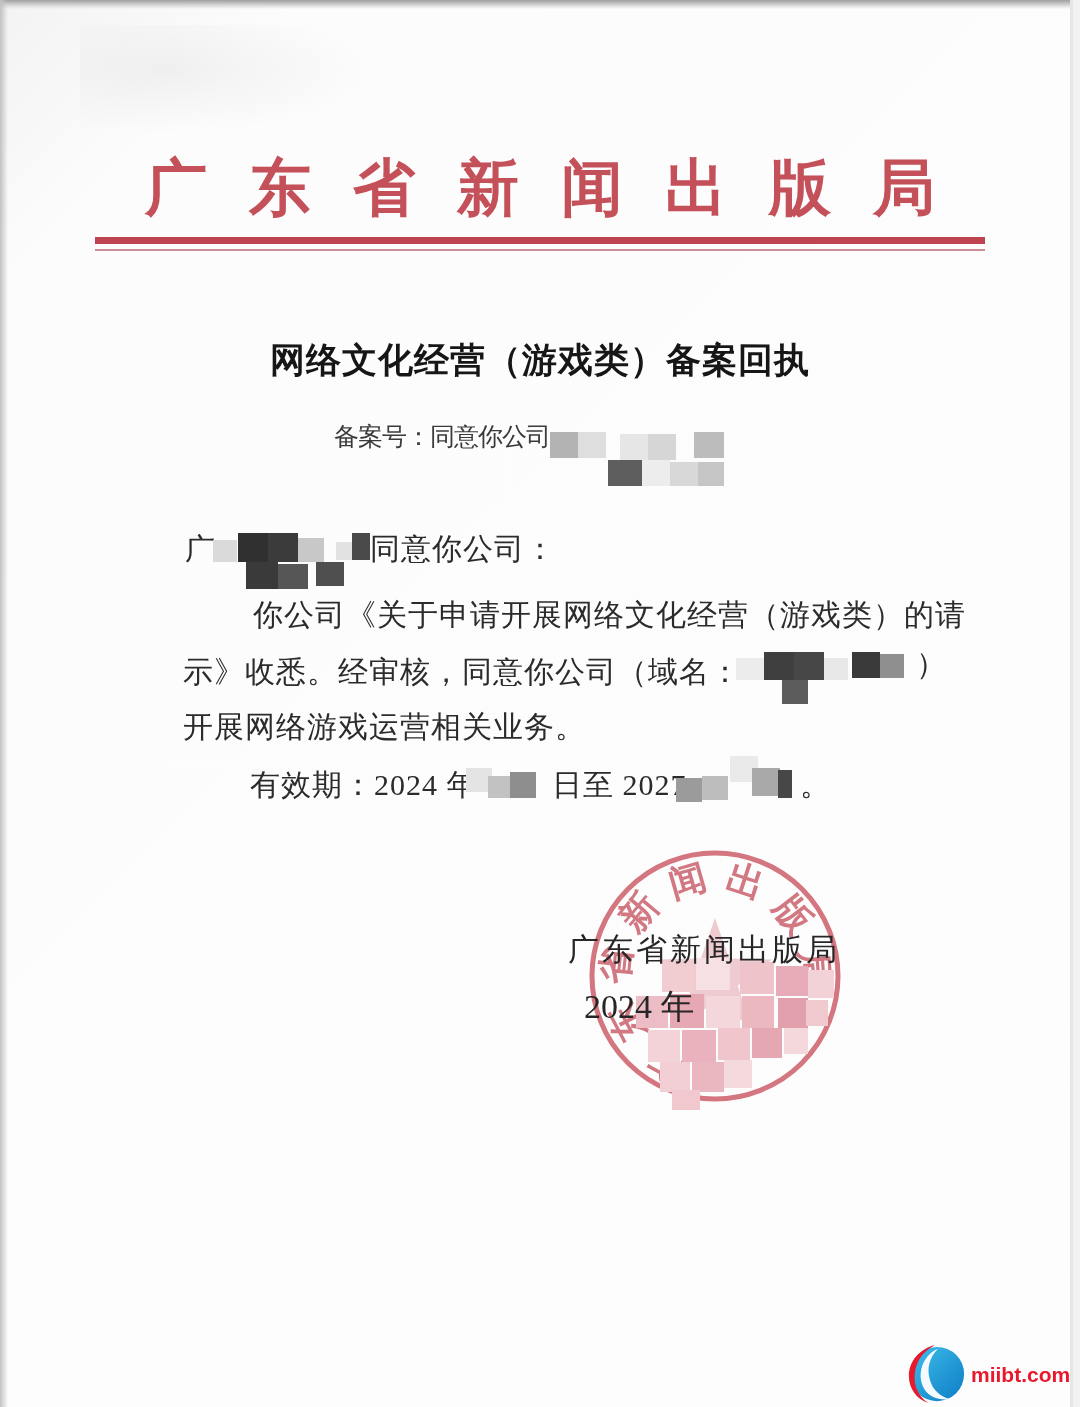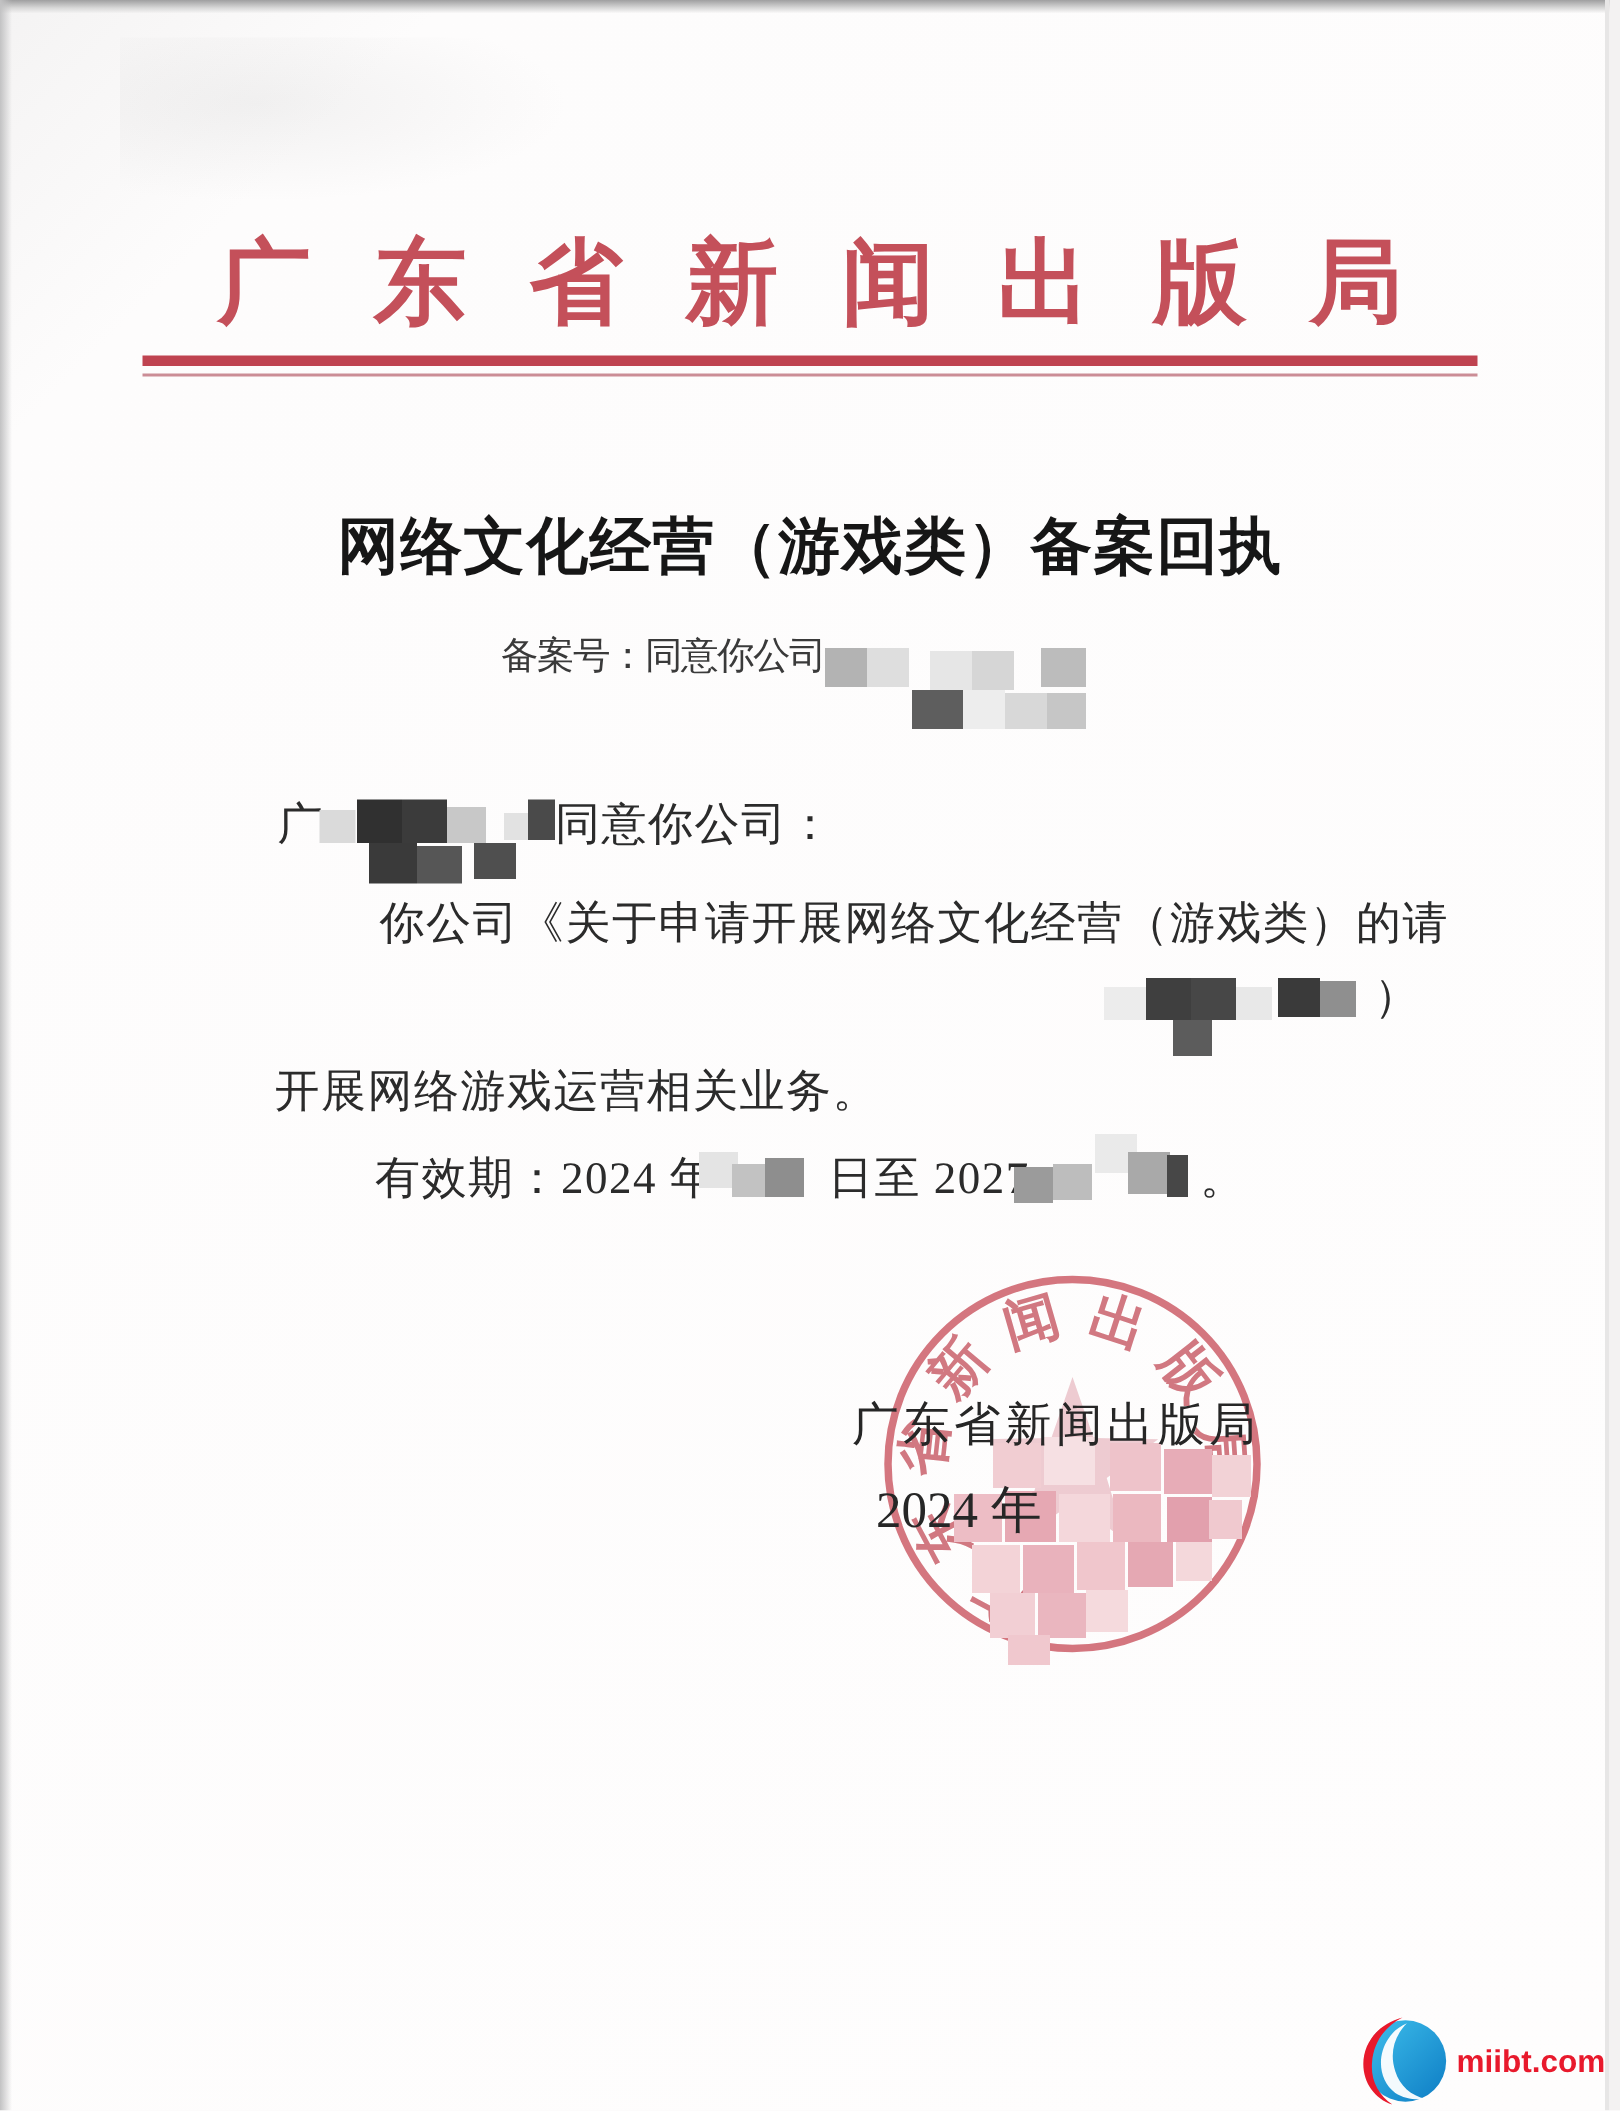--- a/index.html
+++ b/index.html
@@ -21,21 +21,21 @@
   .header-title{
     left:0;top:146px;width:1080px;text-align:center;
     font-size:62px;font-weight:600;letter-spacing:42px;padding-left:42px;box-sizing:border-box;
     color:#c4505a;
   }
   .rule-thick{position:absolute;left:95px;top:237px;width:890px;height:7px;background:#bf4350;}
   .rule-thin{position:absolute;left:95px;top:249px;width:890px;height:2px;background:#cb8d96;}
 
   .doc-title{
     left:0;top:337px;width:1080px;text-align:center;
-    font-size:41px;font-weight:700;color:#161616;letter-spacing:1px;
+    font-size:35px;font-weight:700;color:#161616;letter-spacing:1px;
   }
   .filing-no{left:334px;top:420px;font-size:25px;color:#3a3a3a;letter-spacing:-1px;}
 
   .body-text{font-size:30px;color:#2b2b2b;letter-spacing:1px;}
   .recipient-prefix{left:185px;top:529px;}
   .recipient-suffix{left:370px;top:529px;}
   .l1{left:253px;top:595px;}
   .l2a{left:183px;top:652px;}
   .l2b{left:916px;top:644px;}
   .l3{left:183px;top:707px;}
@@ -67,20 +67,21 @@
   <div class="rule-thick"></div>
   <div class="rule-thin"></div>
 
   <div class="abs doc-title">网络文化经营（游戏类）备案回执</div>
   <div class="abs filing-no">备案号：同意你公司</div>
 
   <div class="abs body-text recipient-prefix">广</div>
   <div class="abs body-text recipient-suffix">同意你公司：</div>
 
   <div class="abs body-text l1">你公司《关于申请开展网络文化经营（游戏类）的请</div>
+  <div class="abs body-text l2a">示》收悉。经审核，同意你公司（域名：</div>
   <div class="abs body-text l2b">）</div>
   <div class="abs body-text l3">开展网络游戏运营相关业务。</div>
 
   <div class="abs body-text va">有效期：2024 年</div>
   <div class="abs body-text vb">日至 2027</div>
   <div class="abs body-text vc">。</div>
 
   <div class="stamp-wrap">
     <svg width="300" height="310" viewBox="0 0 300 310">
       <circle cx="150" cy="153" r="123" fill="none" stroke="#c9545f" stroke-width="5" opacity="0.8"></circle>

